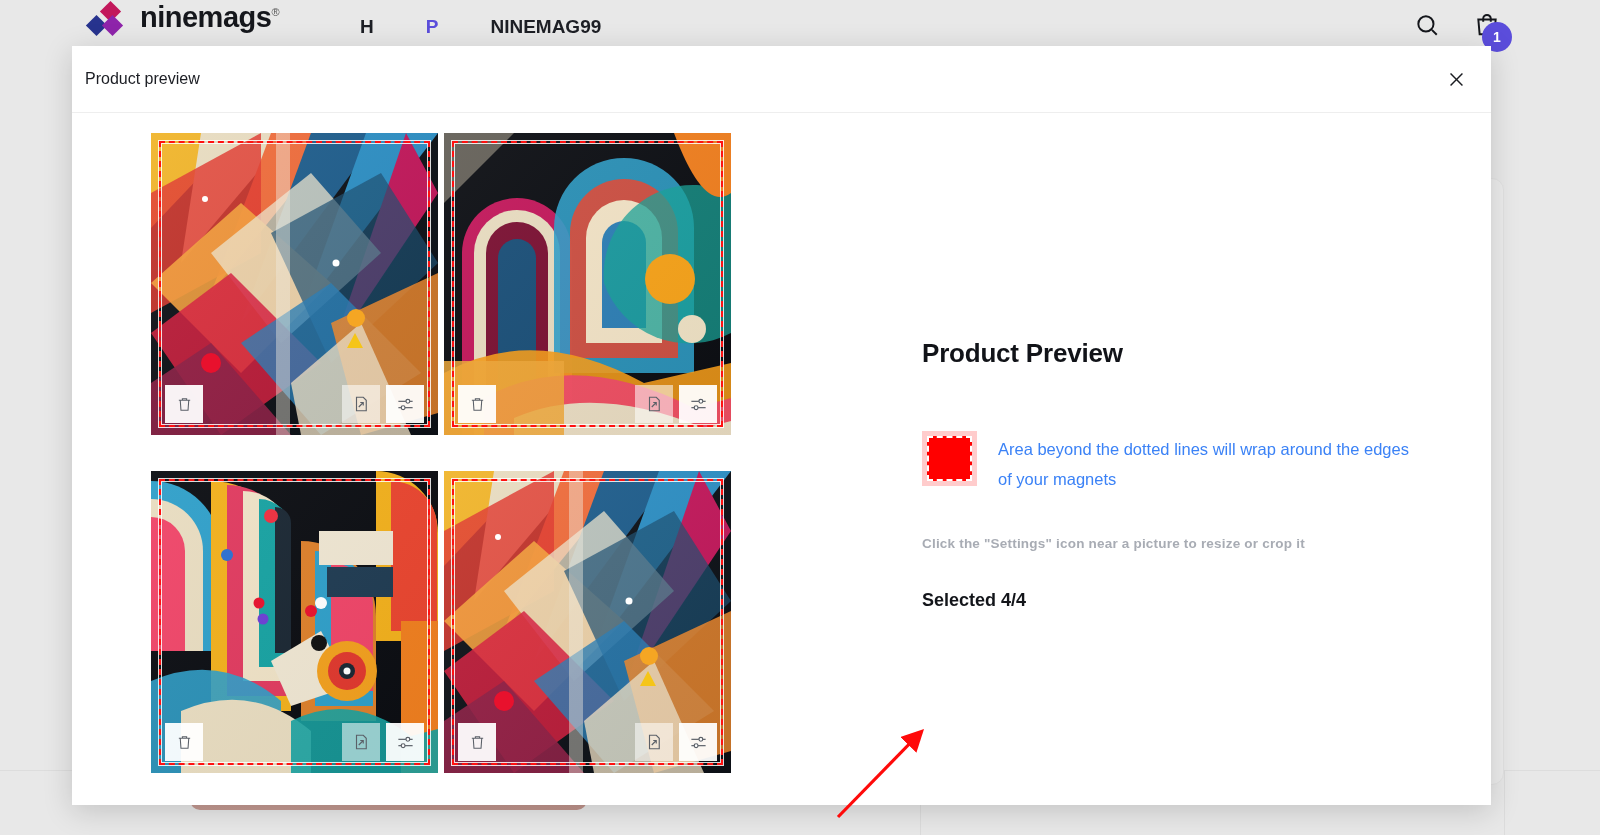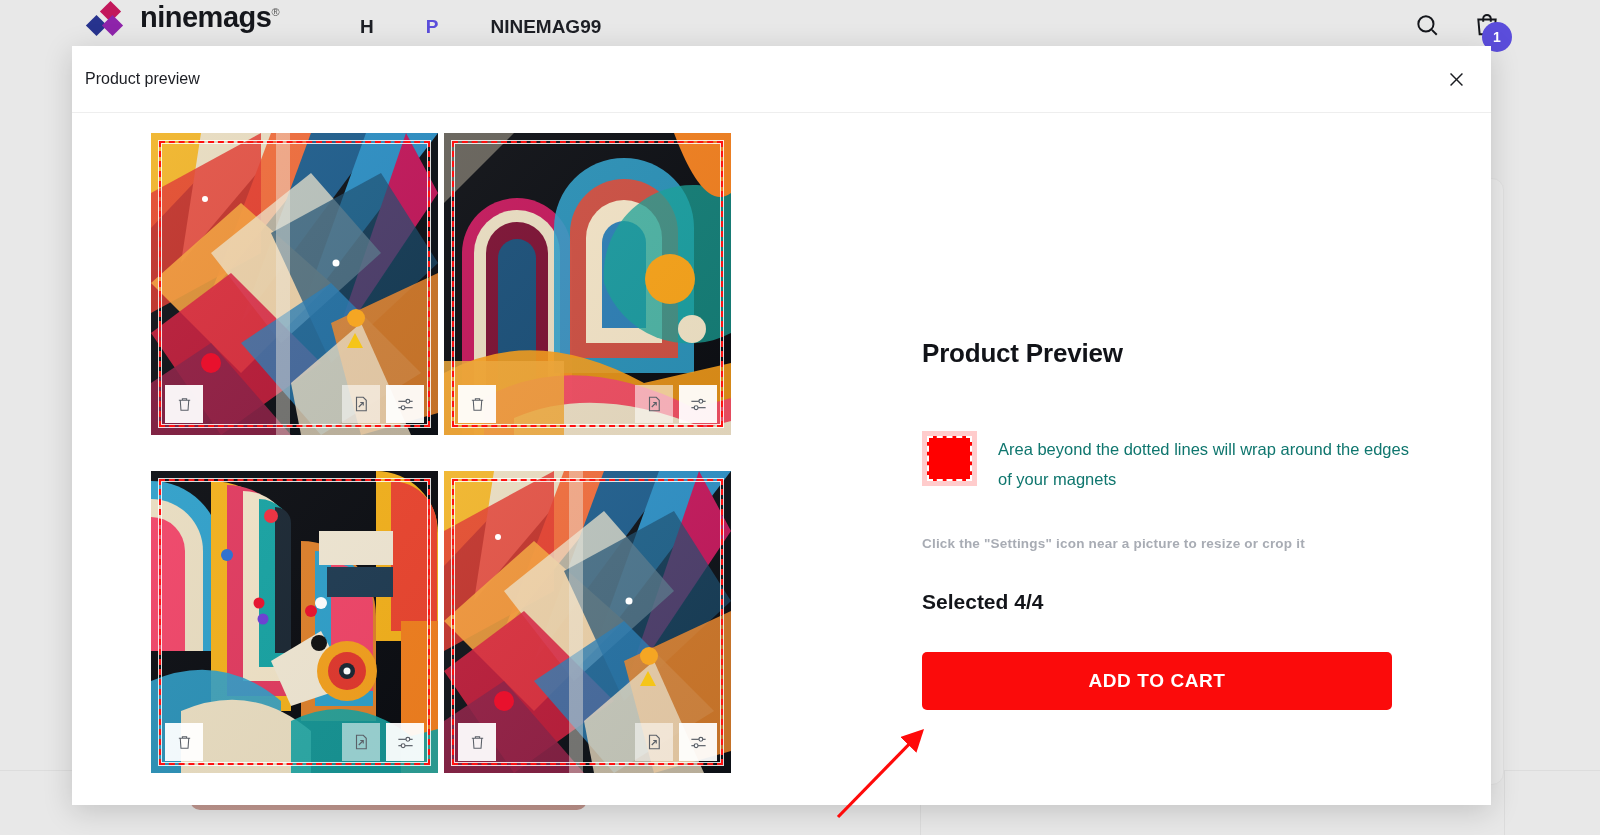--- a/index.html
+++ b/index.html
@@ -120,27 +120,27 @@
 
   .note-row { display: flex; align-items: flex-start; gap: 21px; margin-top: 62px; }
   .swatch {
     flex: 0 0 auto; width: 55px; height: 55px; background: #ffcccc;
     display: flex; align-items: center; justify-content: center;
   }
   .swatch-inner {
     width: 45px; height: 45px; background: #ff0000;
     border: 2px dashed #ffffff;
   }
-  .note-text { font-size: 16.5px; line-height: 30px; color: #0f766e; max-width: 420px; padding-top: 3px; }
+  .note-text { font-size: 16.5px; line-height: 30px; color: #3b82f6; max-width: 420px; padding-top: 3px; }
 
   .hint {
     margin-top: 42px; font-size: 13.5px; font-weight: 700; color: #a8acb4;
     letter-spacing: .2px;
   }
-  .selected { margin-top: 39px; font-size: 21px; font-weight: 700; color: #13151a; }
+  .selected { margin-top: 39px; font-size: 18px; font-weight: 700; color: #13151a; }
 
   .cart-btn {
     margin-top: 38px; width: 470px; height: 58px;
     background: #fb0b0b; border: none; border-radius: 5px;
     color: #fff; font-size: 19px; font-weight: 700; letter-spacing: .6px;
     cursor: pointer; font-family: "Liberation Sans", sans-serif;
   }
 
   .arrow-svg { position: absolute; left: 760px; top: 610px; pointer-events: none; }
 </style>
@@ -456,21 +456,20 @@
 
       <div class="note-row">
         <div class="swatch">
           <div class="swatch-inner"></div>
         </div>
         <div class="note-text">Area beyond the dotted lines will wrap around the edges of your magnets</div>
       </div>
 
       <div class="hint">Click the "Settings" icon near a picture to resize or crop it</div>
       <div class="selected">Selected 4/4</div>
-      <button class="cart-btn">ADD TO CART</button>
     </div>
 
     <svg class="arrow-svg" width="110" height="100" viewBox="0 0 110 100">
       <defs>
         <marker id="ah" markerWidth="7" markerHeight="7" refX="5.2" refY="3.5" orient="auto">
           <path d="M0,0 L7,3.5 L0,7 z" fill="#ff0a0a"></path>
         </marker>
       </defs>
       <line x1="6" y1="94" x2="88" y2="10" stroke="#ff0a0a" stroke-width="3.2" marker-end="url(#ah)"></line>
     </svg>

